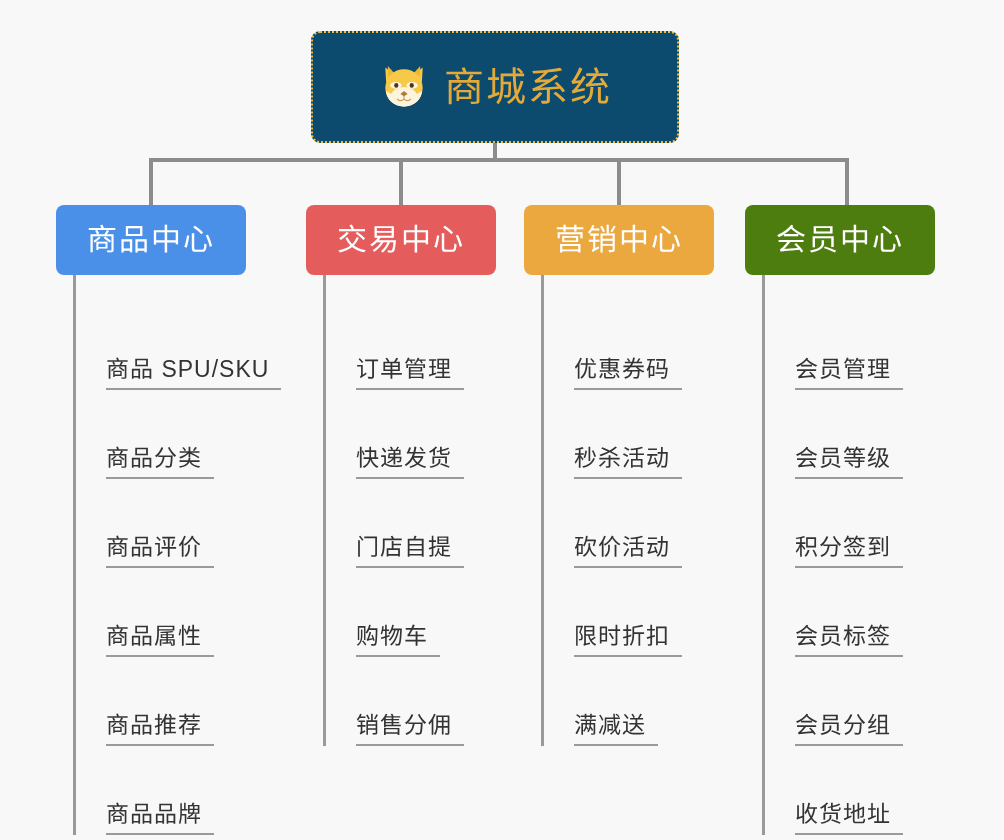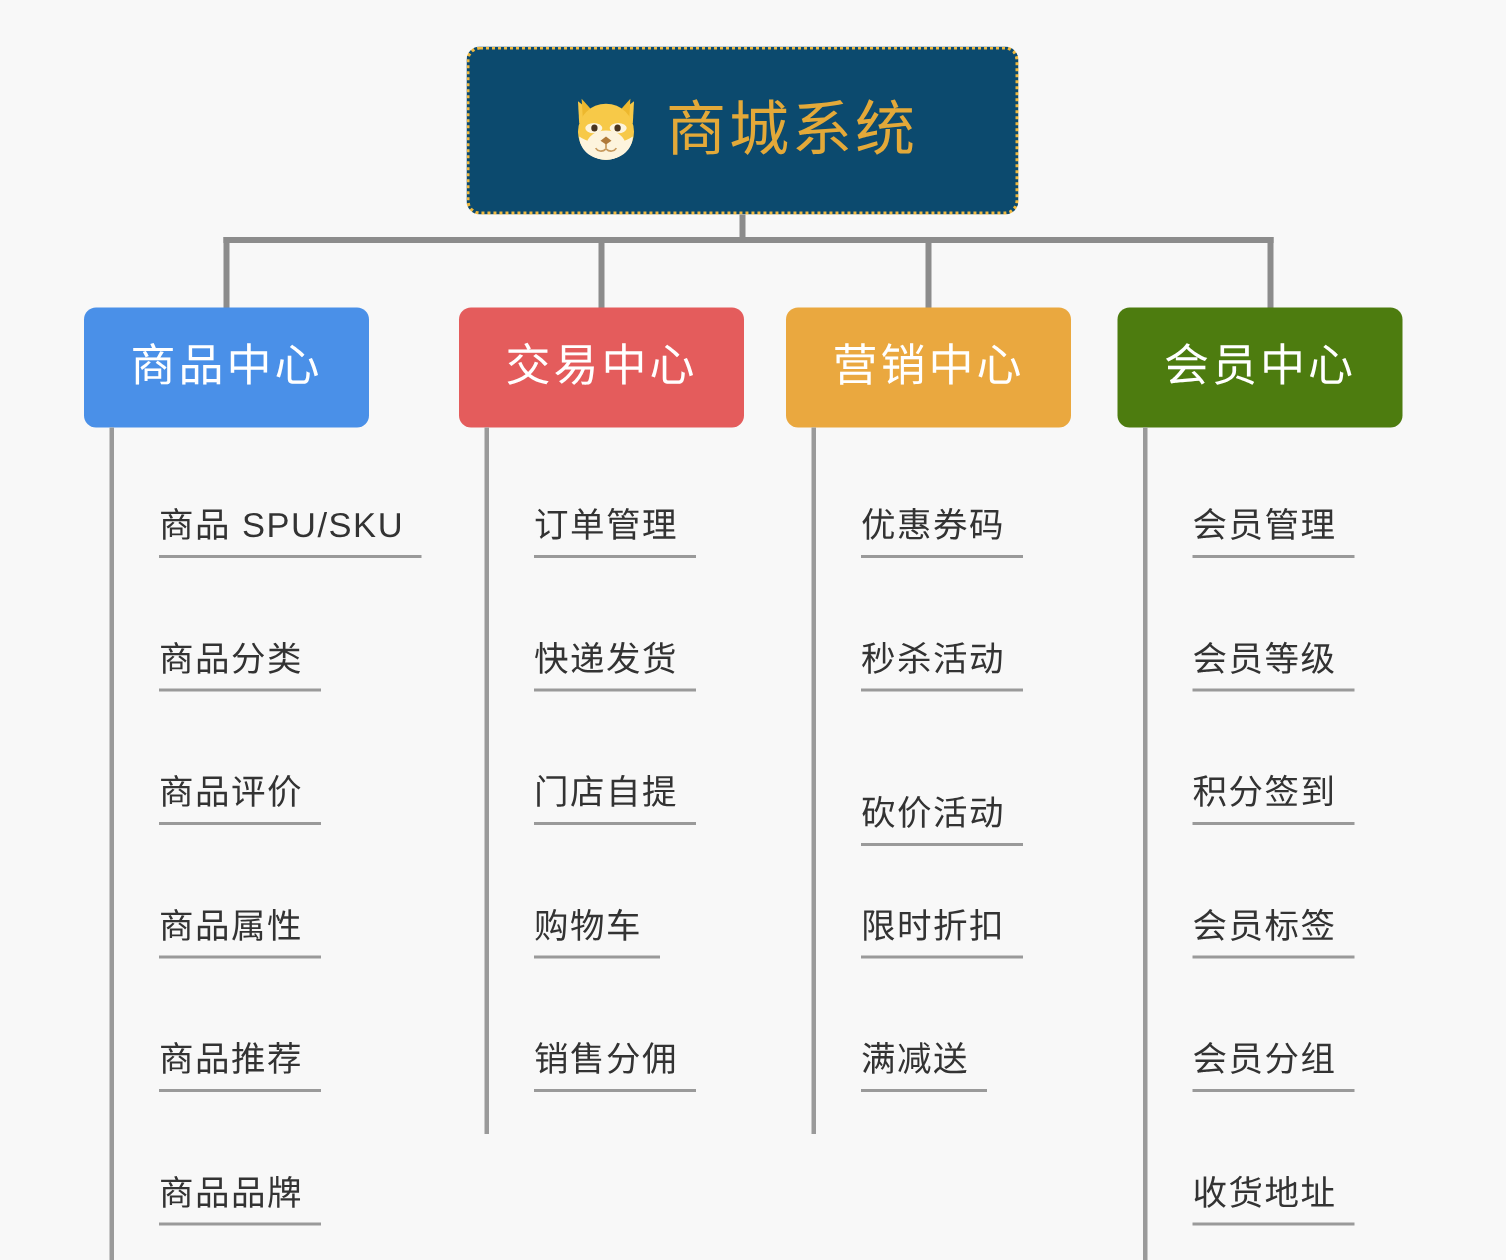--- a/index.html
+++ b/index.html
@@ -59,21 +59,21 @@
   .conn-v { width: 4px; }
   .conn-h { height: 4px; }
 
   
   .column {
     position: absolute;
     top: 205px;
   }
   .cat-box {
     width: 190px;
-    height: 80px;
+    height: 70px;
     border-radius: 8px;
     display: flex;
     align-items: center;
     justify-content: center;
     box-sizing: border-box;
   }
   .cat-label {
     font-size: 30px;
     color: #ffffff;
     letter-spacing: 2px;
@@ -85,21 +85,21 @@
   .leaf-list {
     position: relative;
     margin-left: 17px;
     border-left: 3px solid #9a9a9a;
     padding-top: 26px;
   }
   .leaf-item {
     height: 89px;
     box-sizing: border-box;
     display: flex;
-    align-items: center;
+    align-items: flex-end;
     padding-left: 30px;
   }
   .leaf-underline {
     border-bottom: 2px solid #9a9a9a;
     padding: 0 12px 7px 0;
   }
   .leaf-label {
     font-size: 23px;
     color: #333333;
     line-height: 1;

